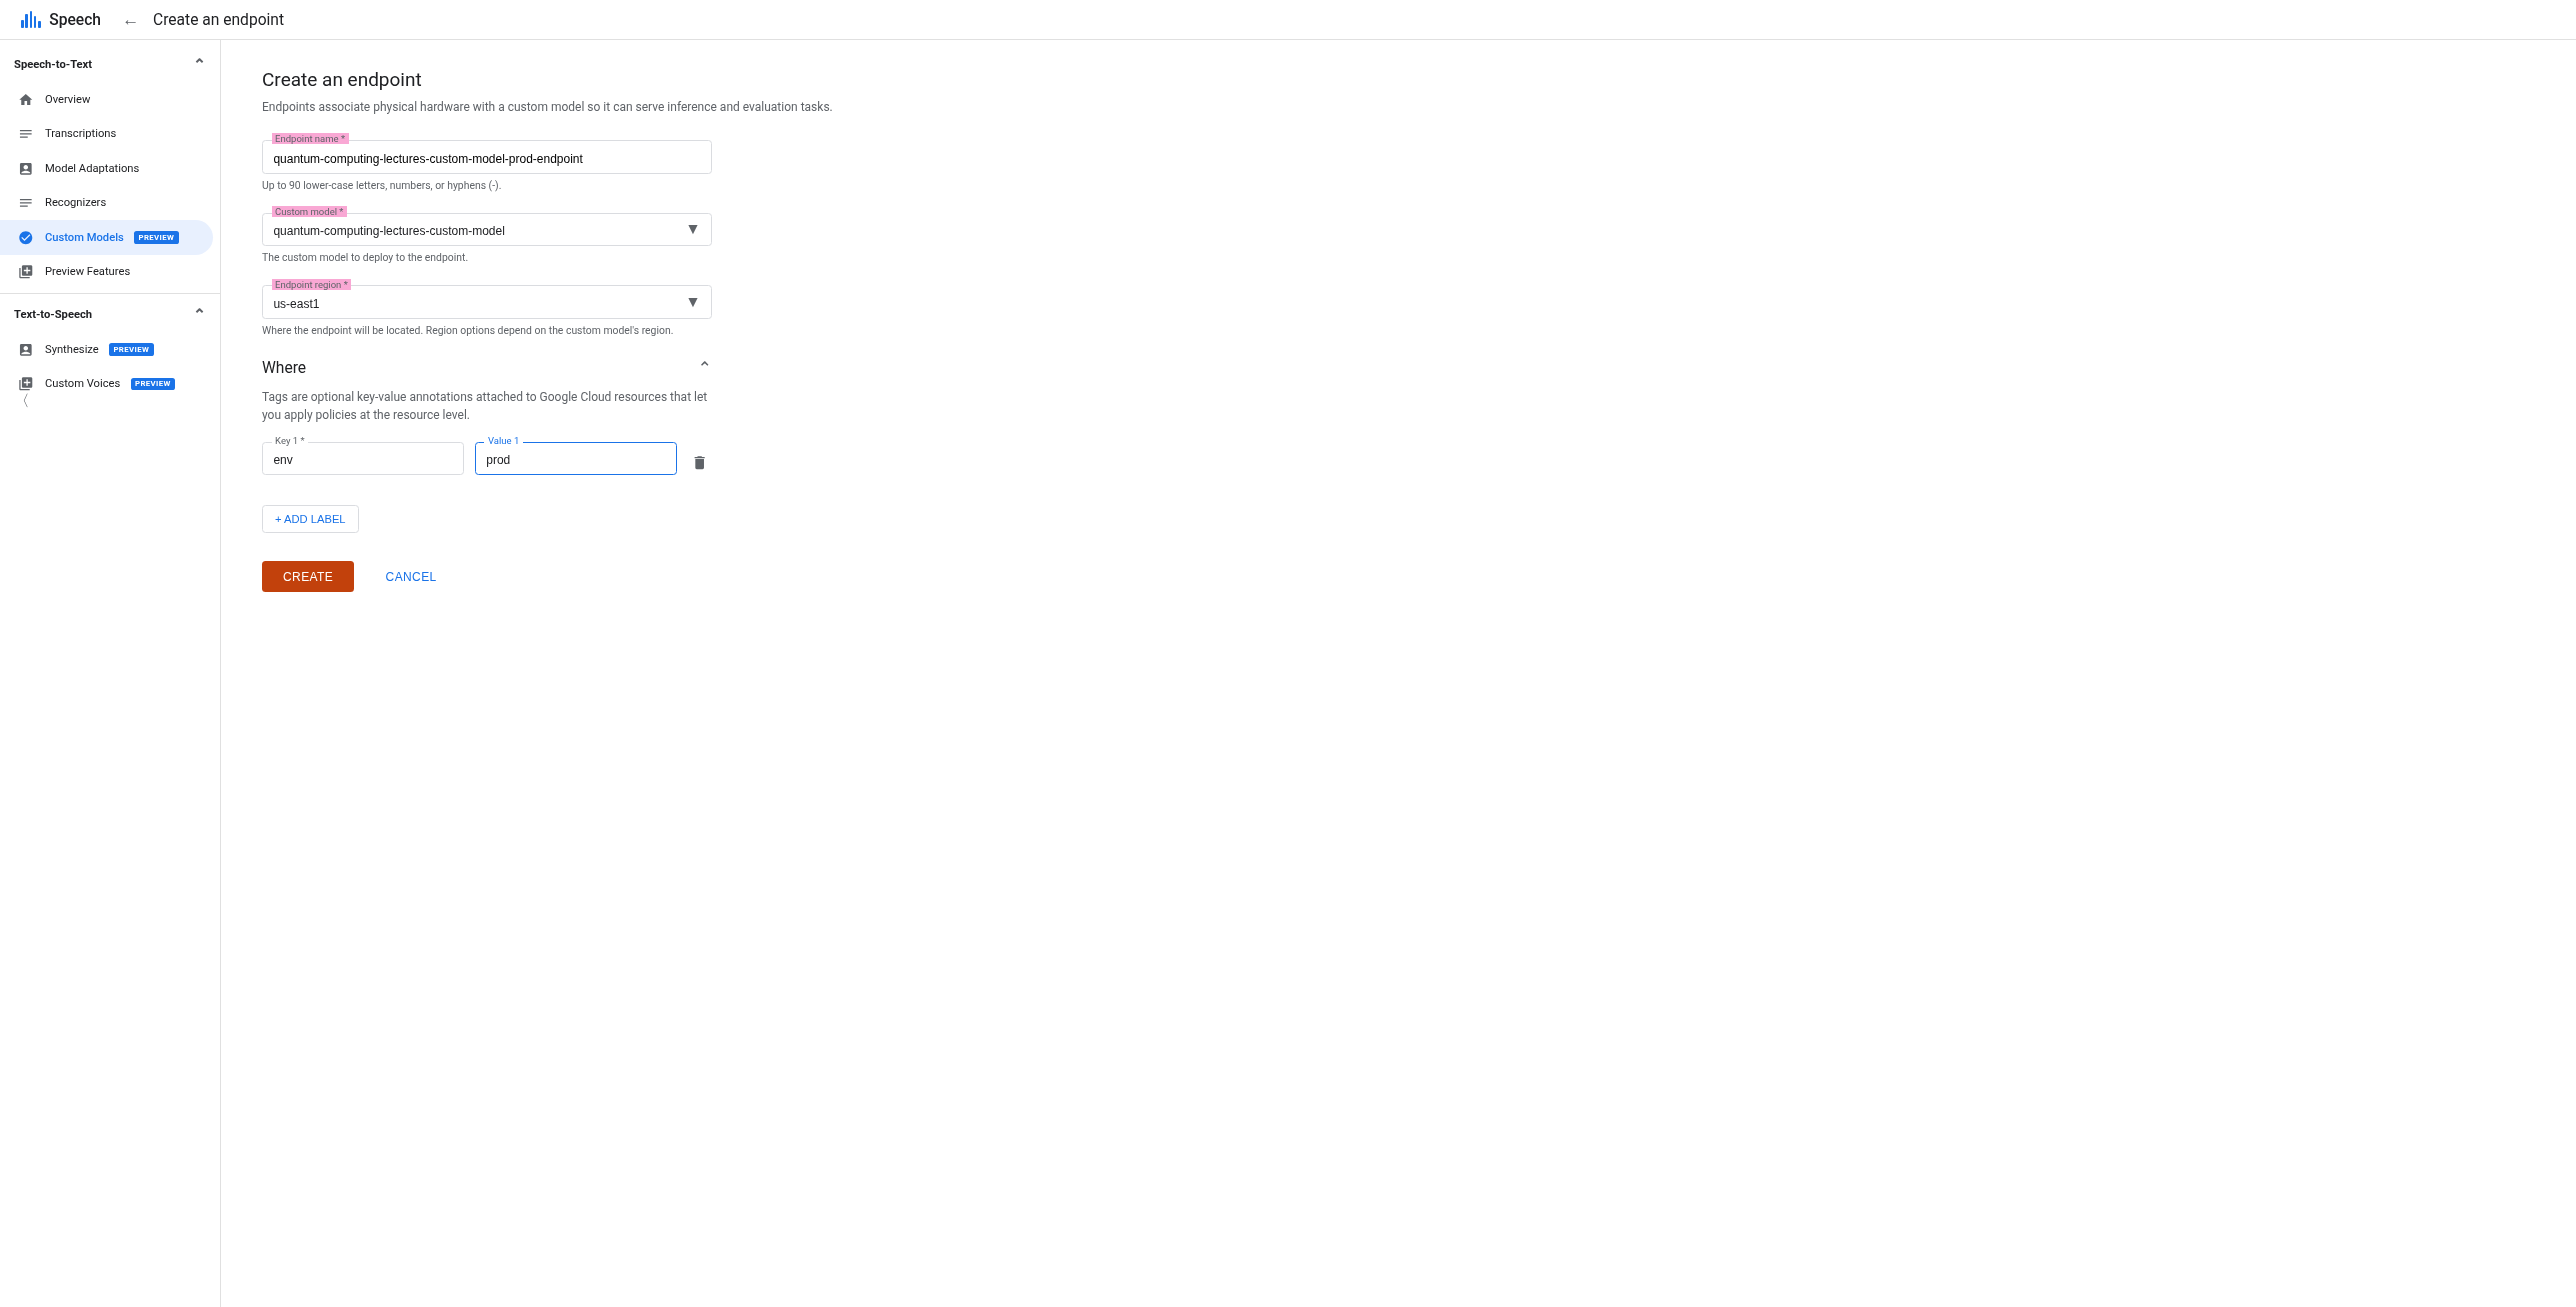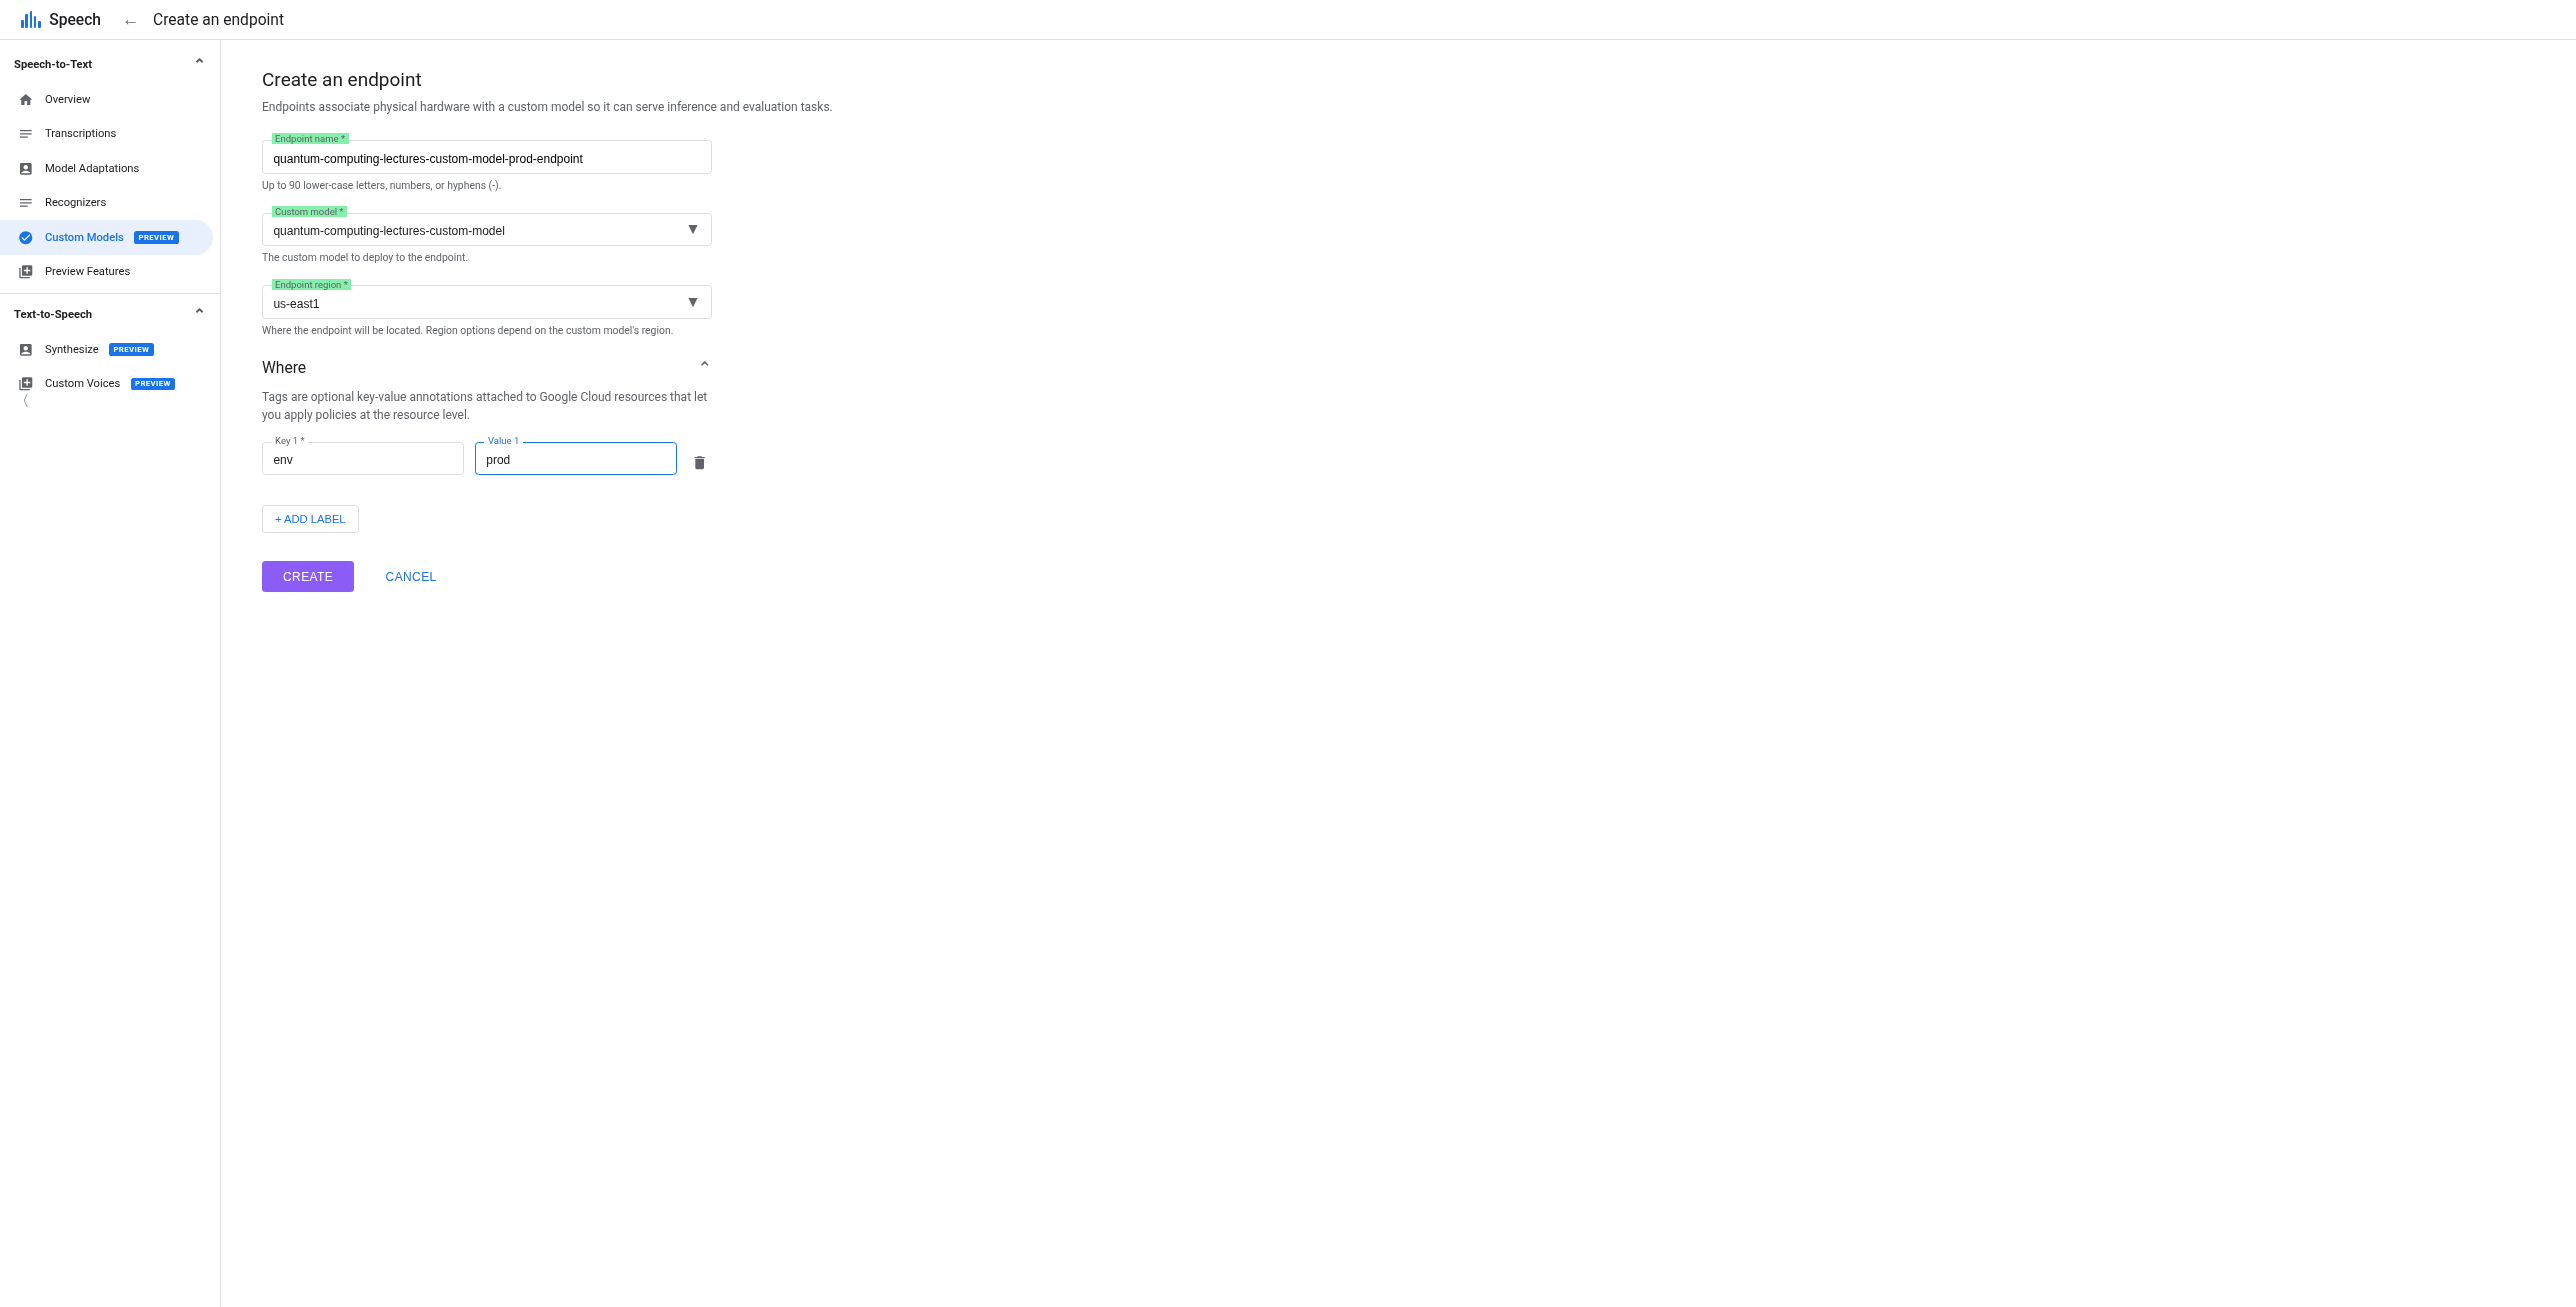--- a/index.html
+++ b/index.html
@@ -133,21 +133,21 @@
     .field-wrapper {
       position: relative;
       border: 0.9px solid #dadce0;
       border-radius: 3.5px;
       padding: 7px 10.4px 7px 10.4px;
     }
     .field-label {
       position: absolute;
       top: -7.8px;
       left: 8.6px;
-      background: #86efac;
+      background: #f9a8d4;
       padding: 0 3.5px;
       font-size: 9.5px;
       color: #5f6368;
     }
     .field-input {
       width: 100%;
       border: none;
       outline: none;
       font-size: 12px;
       color: #000000;
@@ -264,21 +264,21 @@
     }
 
     
     .action-row {
       display: flex;
       align-items: center;
       gap: 10.4px;
       margin-top: 7px;
     }
     .btn-create {
-      background: #8b5cf6;
+      background: #c2410c;
       color: #fff;
       border: none;
       border-radius: 3.5px;
       padding: 8.6px 21px;
       font-size: 12px;
       font-weight: 500;
       cursor: pointer;
       letter-spacing: 0.4px;
       text-align: center;
     }

